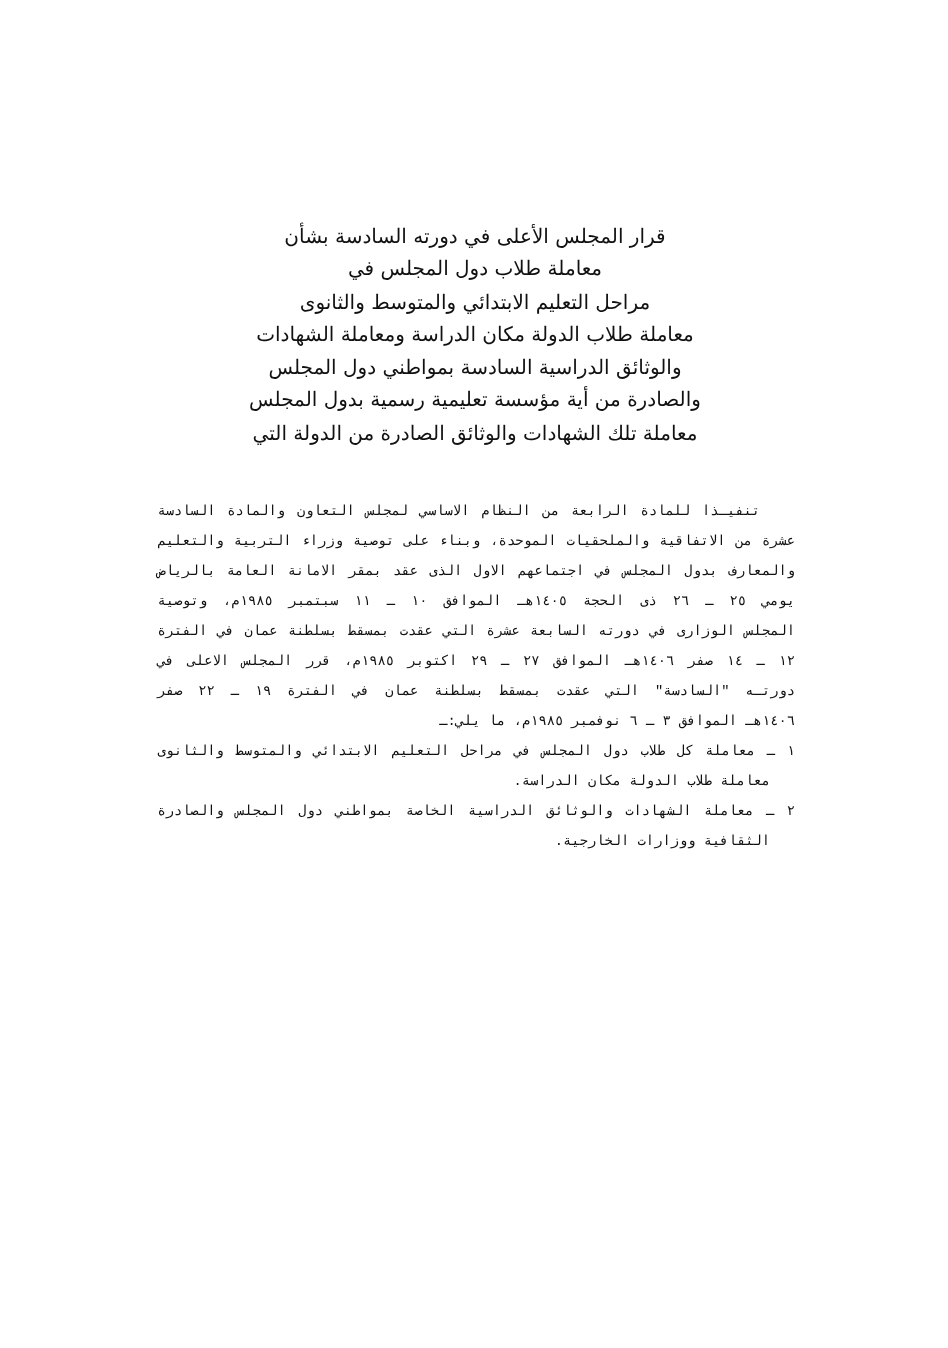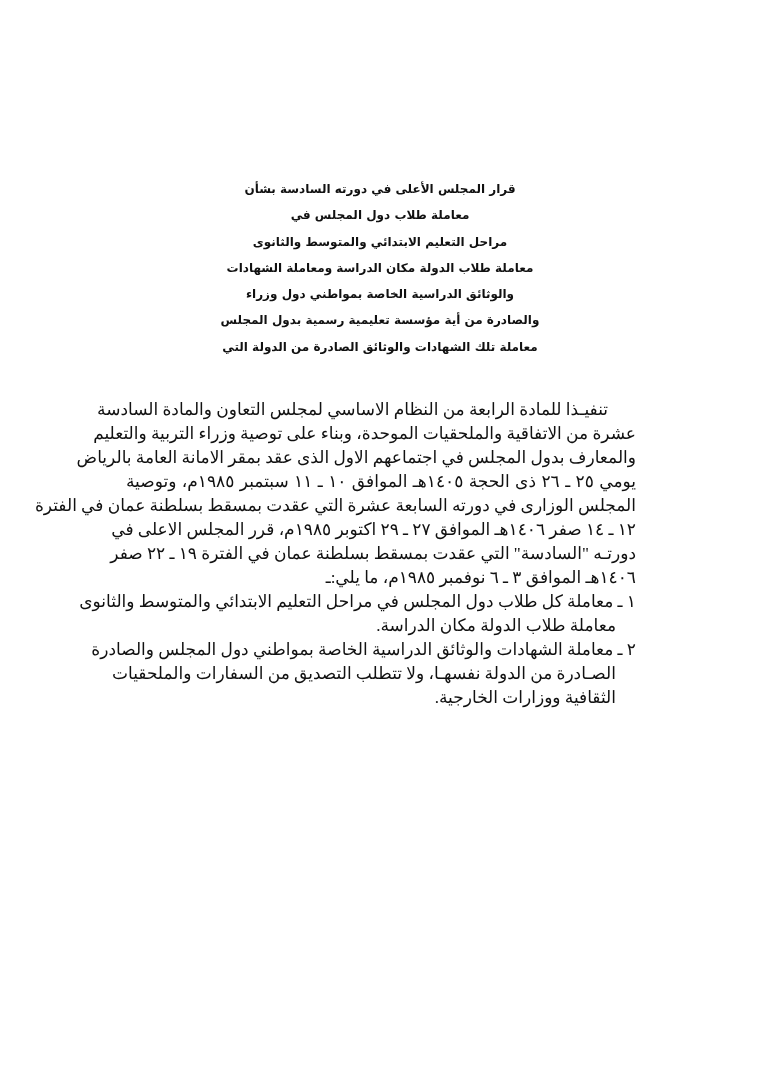--- a/index.html
+++ b/index.html
@@ -1,46 +1,46 @@
 <!DOCTYPE html>
 <html><head>
   <meta charset="utf-8">
   <style>
     html, body { margin: 0; padding: 0; background: #ffffff; }
     body { width: 758px; height: 1078px; position: relative; overflow: hidden; color: #111; }
     .page { position: absolute; left: 0; top: 0; width: 758px; height: 1078px; background: #fff; }
     .title-block {
       position: absolute; left: 130px; top: 176px; width: 500px;
       direction: rtl; text-align: center;
-      font-family: "DejaVu Sans", sans-serif; font-weight: bold;
-      font-size: 12px; line-height: 26.3px;
+      font-family: "DejaVu Sans", sans-serif; font-weight: normal;
+      font-size: 16px; line-height: 26.3px;
     }
     .title-line { display: block; white-space: nowrap; }
     .body-block {
       position: absolute; left: 126px; top: 398px; width: 510px;
       direction: rtl; text-align: justify;
-      font-family: Liberation Serif, serif; font-size: 17px; line-height: 24px;
+      font-family: Liberation Mono, monospace; font-size: 11px; line-height: 24px;
     }
     .line { display: block; white-space: nowrap; text-align-last: justify; text-align: justify; }
     .line.first { padding-right: 28px; }
     .line.last { text-align-last: right; }
     .item { display: block; }
     .item .line.cont { padding-right: 20px; }
   </style>
 </head>
 <body>
 
 <div class="page">
 
   <div class="title-block">
     <span class="title-line">قرار المجلس الأعلى في دورته السادسة بشأن</span>
     <span class="title-line">معاملة طلاب دول المجلس في</span>
     <span class="title-line">مراحل التعليم الابتدائي والمتوسط والثانوى</span>
     <span class="title-line">معاملة طلاب الدولة مكان الدراسة ومعاملة الشهادات</span>
-    <span class="title-line">والوثائق الدراسية الخاصة بمواطني دول وزراء</span>
+    <span class="title-line">والوثائق الدراسية السادسة بمواطني دول المجلس</span>
     <span class="title-line">والصادرة من أية مؤسسة تعليمية رسمية بدول المجلس</span>
     <span class="title-line">معاملة تلك الشهادات والوثائق الصادرة من الدولة التي</span>
   </div>
 
   <div class="body-block">
     <div>
       <span class="line first">تنفيـذا للمادة الرابعة من النظام الاساسي لمجلس التعاون والمادة السادسة</span>
       <span class="line">عشرة من الاتفاقية والملحقيات الموحدة، وبناء على توصية وزراء التربية والتعليم</span>
       <span class="line">والمعارف بدول المجلس في اجتماعهم الاول الذى عقد بمقر الامانة العامة بالرياض</span>
       <span class="line">يومي ٢٥ ـ ٢٦ ذى الحجة ١٤٠٥هـ الموافق ١٠ ـ ١١ سبتمبر ١٩٨٥م، وتوصية</span>
@@ -50,18 +50,17 @@
       <span class="line last">١٤٠٦هـ الموافق ٣ ـ ٦ نوفمبر ١٩٨٥م، ما يلي:ـ</span>
     </div>
 
     <div class="item">
       <span class="line">١ ـ معاملة كل طلاب دول المجلس في مراحل التعليم الابتدائي والمتوسط والثانوى</span>
       <span class="line last cont">معاملة طلاب الدولة مكان الدراسة.</span>
     </div>
 
     <div class="item">
       <span class="line">٢ ـ معاملة الشهادات والوثائق الدراسية الخاصة بمواطني دول المجلس والصادرة</span>
-      <span class="line cont">الصـادرة من الدولة نفسهـا، ولا تتطلب التصديق من السفارات والملحقيات</span>
       <span class="line last cont">الثقافية ووزارات الخارجية.</span>
     </div>
   </div>
 
 </div>
 
 </body></html>

